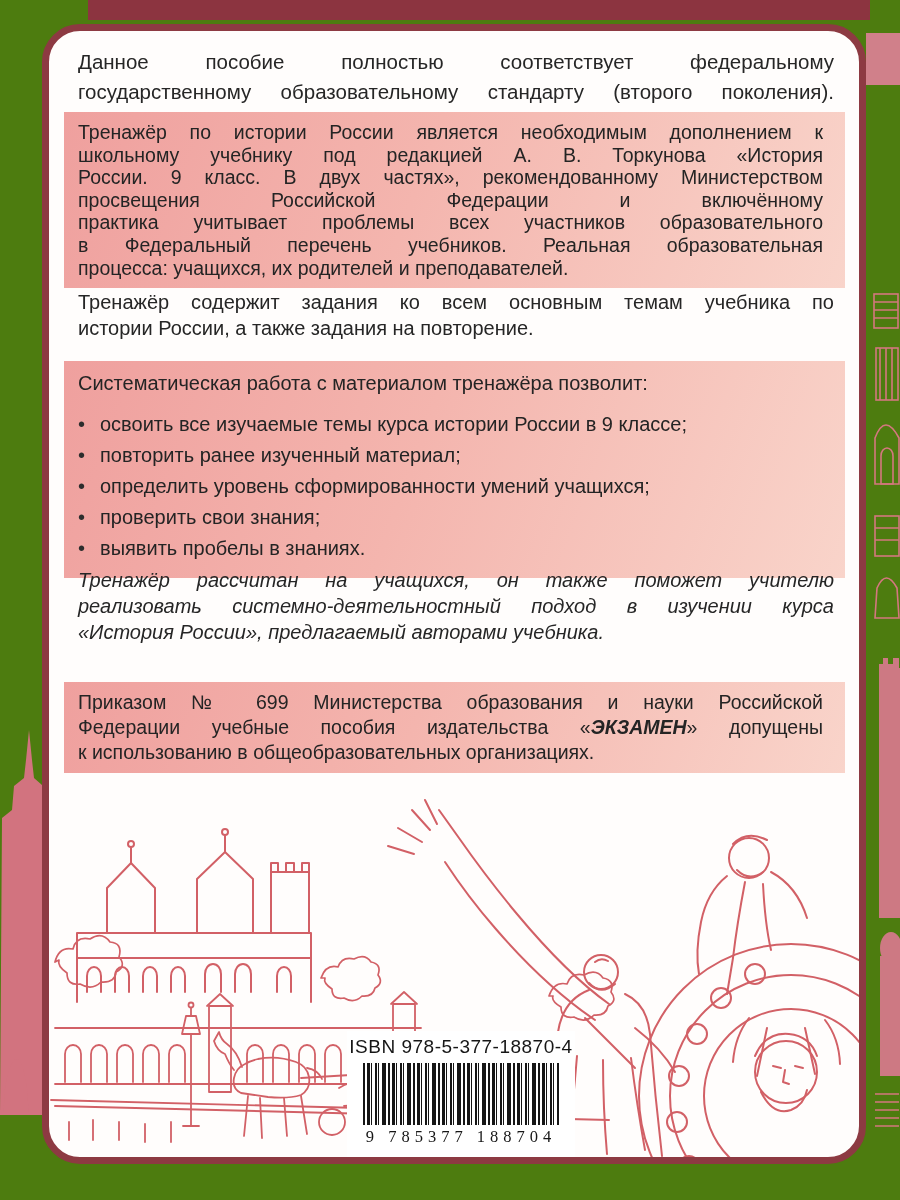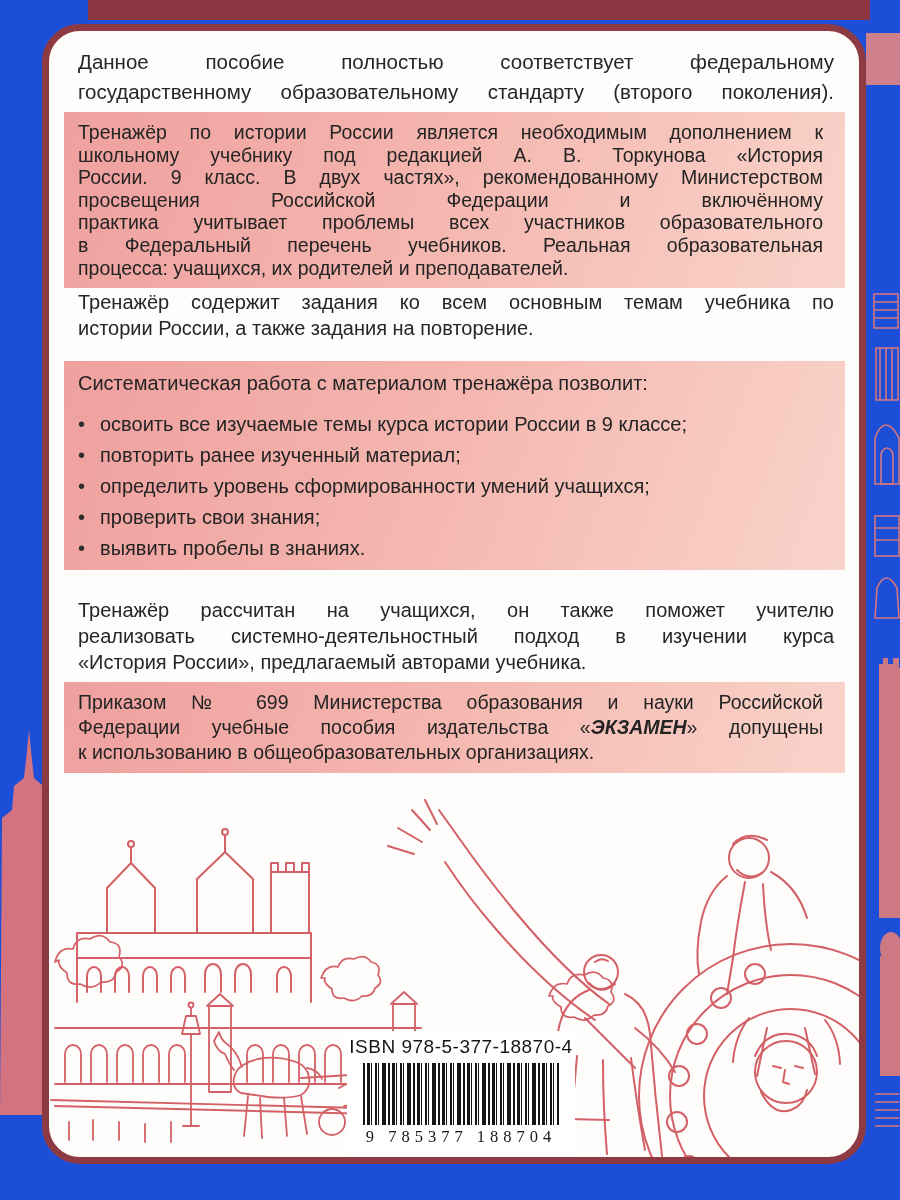--- a/index.html
+++ b/index.html
@@ -1,40 +1,40 @@
 <!DOCTYPE html>
 <html><head>
 <meta charset="utf-8">
 <style>
   html,body{margin:0;padding:0;}
   body{width:900px;height:1200px;background:#ffffff;font-family:"Liberation Sans","DejaVu Sans",sans-serif;}
-  .page{position:relative;width:900px;height:1200px;overflow:hidden;background:#1d4ed8;}
+  .page{position:relative;width:900px;height:1200px;overflow:hidden;background:#4d7c0f;}
 
   
   .top-strip{position:absolute;left:88px;top:0;width:782px;height:20px;background:#8c3440;}
   .right-band{position:absolute;left:866px;top:33px;width:34px;height:52px;background:#d0808a;}
   .left-art,.right-art{position:absolute;}
   .left-art{left:0;top:690px;width:42px;height:425px;}
   .right-art{left:871px;top:288px;width:29px;height:848px;}
 
   
   .frame{position:absolute;left:42px;top:24px;width:810px;height:1126px;border:7px solid #8d3a42;
          border-radius:38px;background:#fffdfc;overflow:hidden;}
 
   .txt{position:absolute;color:#262626;}
   .p{left:29px;width:756px;}
   .p1{top:16px;font-size:20.5px;line-height:30px;}
   .p2{top:258px;font-size:20px;line-height:26px;}
-  .p3{top:566px;font-size:20px;line-height:26px;}
+  .p3{top:536px;font-size:20px;line-height:26px;font-style:italic;}
 
   .hl{position:absolute;left:15px;width:781px;box-sizing:border-box;
       background:linear-gradient(110deg,#efa09e 0%,#f4b5ae 45%,#f9d4ca 100%);
       color:#242424;padding:9px 22px 9px 14px;}
   .hl1{top:81px;font-size:19.5px;line-height:22.6px;}
-  .hl2{top:330px;font-size:20px;padding-top:10px;padding-bottom:10px;}
+  .hl2{top:330px;font-size:20px;padding-top:10px;padding-bottom:18px;}
   .hl3{top:651px;font-size:19.5px;line-height:25px;padding-top:8px;padding-bottom:8px;}
 
   .jl{text-align:justify;text-align-last:justify;}
   .jl-last{text-align:justify;text-align-last:left;}
 
   .hl2 .list-title{line-height:25px;margin-bottom:16px;}
   .bullet-row{display:flex;align-items:flex-start;line-height:24px;margin-bottom:7px;}
   .bullet-row:last-child{margin-bottom:0;}
   .dot{width:22px;flex:0 0 22px;color:#2d2d2d;}
   .em-pub{font-weight:bold;font-style:italic;}

